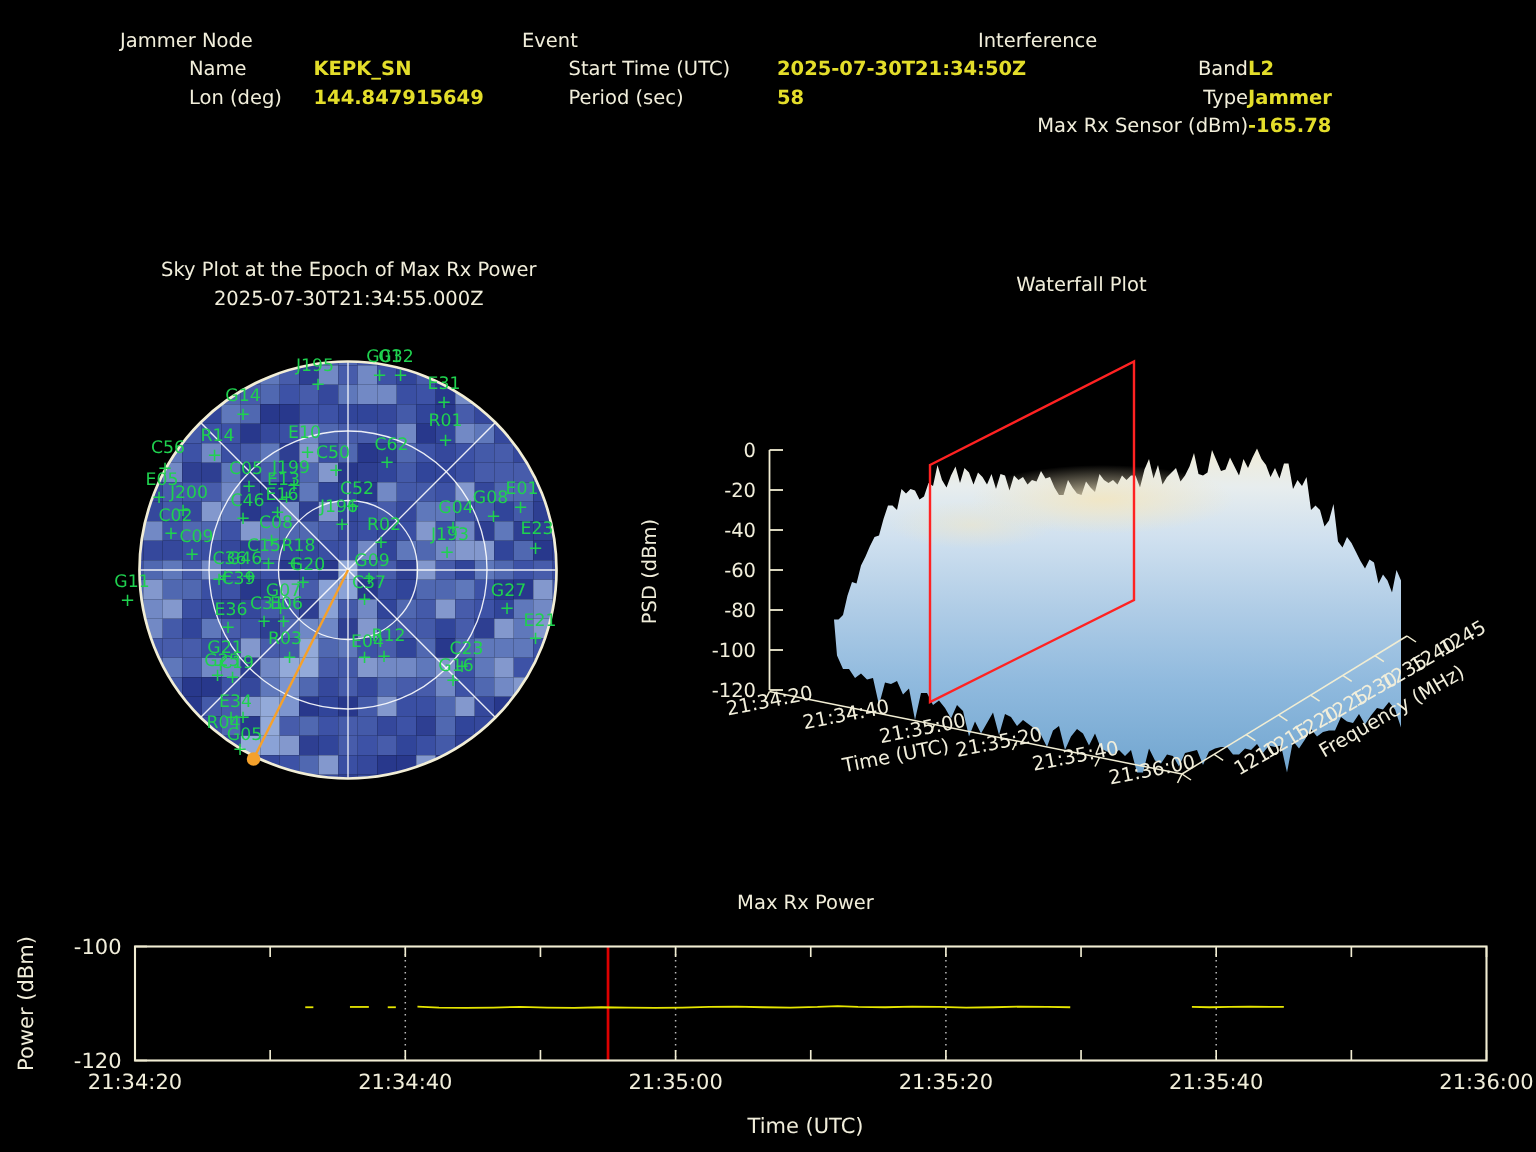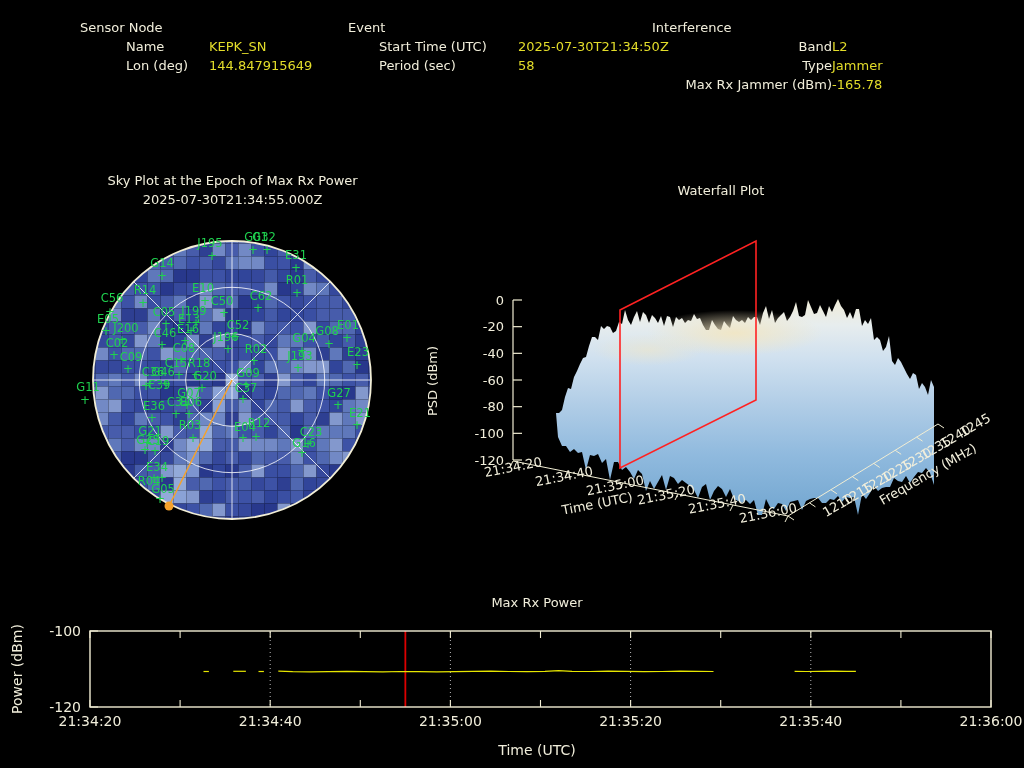--- a/index.html
+++ b/index.html
@@ -1,21 +1,21 @@
 <!DOCTYPE html>
 <html><head>
 <meta charset="utf-8">
 <style>
   html,body{margin:0;padding:0;background:#000;width:1024px;height:768px;overflow:hidden;}
   body{position:relative;font-family:"DejaVu Sans",sans-serif;
        --c-label:#f1eedb; --c-value:#e3dd2a;}
   .hblock{position:absolute;top:18px;font-size:13px;line-height:19px;color:var(--c-label);white-space:nowrap;}
   .hrow{display:flex;}
   .hlabel{display:inline-block;flex:0 0 auto;}
-  .hvalue{color:var(--c-value);}
+  .hvalue{color:var(--c-value);font-weight:bold;}
   .sensor .hlabel{width:83px;margin-left:46px;}
   .event  .hlabel{width:139px;margin-left:31px;}
   .intf   .hlabel{width:180px;text-align:right;}
   .ptitle{position:absolute;text-align:center;font-size:13px;line-height:19px;color:var(--c-label);}
   .pline{display:block;}
   svg#plots{position:absolute;left:0;top:0;}
   text{font-family:"DejaVu Sans",sans-serif;}
 </style>
 </head>
 <body>
@@ -673,21 +673,21 @@
       <text x="537" y="755" fill="#f1eedb" font-size="14px" text-anchor="middle">Time (UTC)</text>
       <polyline points="203.5,671.5 208.9,671.5" fill="none" stroke="#e6e600" stroke-width="1.2"></polyline>
       <polyline points="233.3,671.3 245.9,671.3" fill="none" stroke="#e6e600" stroke-width="1.2"></polyline>
       <polyline points="258.5,671.5 263.9,671.5" fill="none" stroke="#e6e600" stroke-width="1.2"></polyline>
       <polyline points="278.3,671.1 292.7,671.7 310.7,671.9 328.8,671.7 346.8,671.3 364.8,671.7 382.8,671.9 400.8,671.5 418.9,671.7 436.9,671.9 454.9,671.7 472.9,671.3 490.9,671.1 509.0,671.5 527.0,671.7 545.0,671.3 558.5,670.7 572.0,671.3 590.1,671.5 608.1,671.1 626.1,671.3 644.1,671.7 662.1,671.5 680.2,671.1 698.2,671.3 713.5,671.5" fill="none" stroke="#e6e600" stroke-width="1.2"></polyline>
       <polyline points="794.6,671.3 806.3,671.5 819.8,671.3 833.3,671.1 846.8,671.3 855.9,671.3" fill="none" stroke="#e6e600" stroke-width="1.2"></polyline>
     </g>
 </svg>
 
 <div class="hblock sensor" style="left:80px">
-  <div class="htitle">Sensor Node</div>
+  <div class="htitle">Jammer Node</div>
   <div class="hrow">
     <span class="hlabel">Name</span>
     <span class="hvalue">KEPK_SN</span>
   </div>
   <div class="hrow">
     <span class="hlabel">Lon (deg)</span>
     <span class="hvalue">144.847915649</span>
   </div>
 </div>
 
@@ -707,21 +707,21 @@
   <div class="htitle">Interference</div>
   <div class="hrow">
     <span class="hlabel">Band</span>
     <span class="hvalue">L2</span>
   </div>
   <div class="hrow">
     <span class="hlabel">Type</span>
     <span class="hvalue">Jammer</span>
   </div>
   <div class="hrow">
-    <span class="hlabel">Max Rx Jammer (dBm)</span>
+    <span class="hlabel">Max Rx Sensor (dBm)</span>
     <span class="hvalue">-165.78</span>
   </div>
 </div>
 
 <div class="ptitle" style="left:40px;top:171px;width:385px">
   <span class="pline">Sky Plot at the Epoch of Max Rx Power</span>
   <span class="pline">2025-07-30T21:34:55.000Z</span>
 </div>
 
 <div class="ptitle" style="left:621px;top:181px;width:200px">Waterfall Plot</div>

